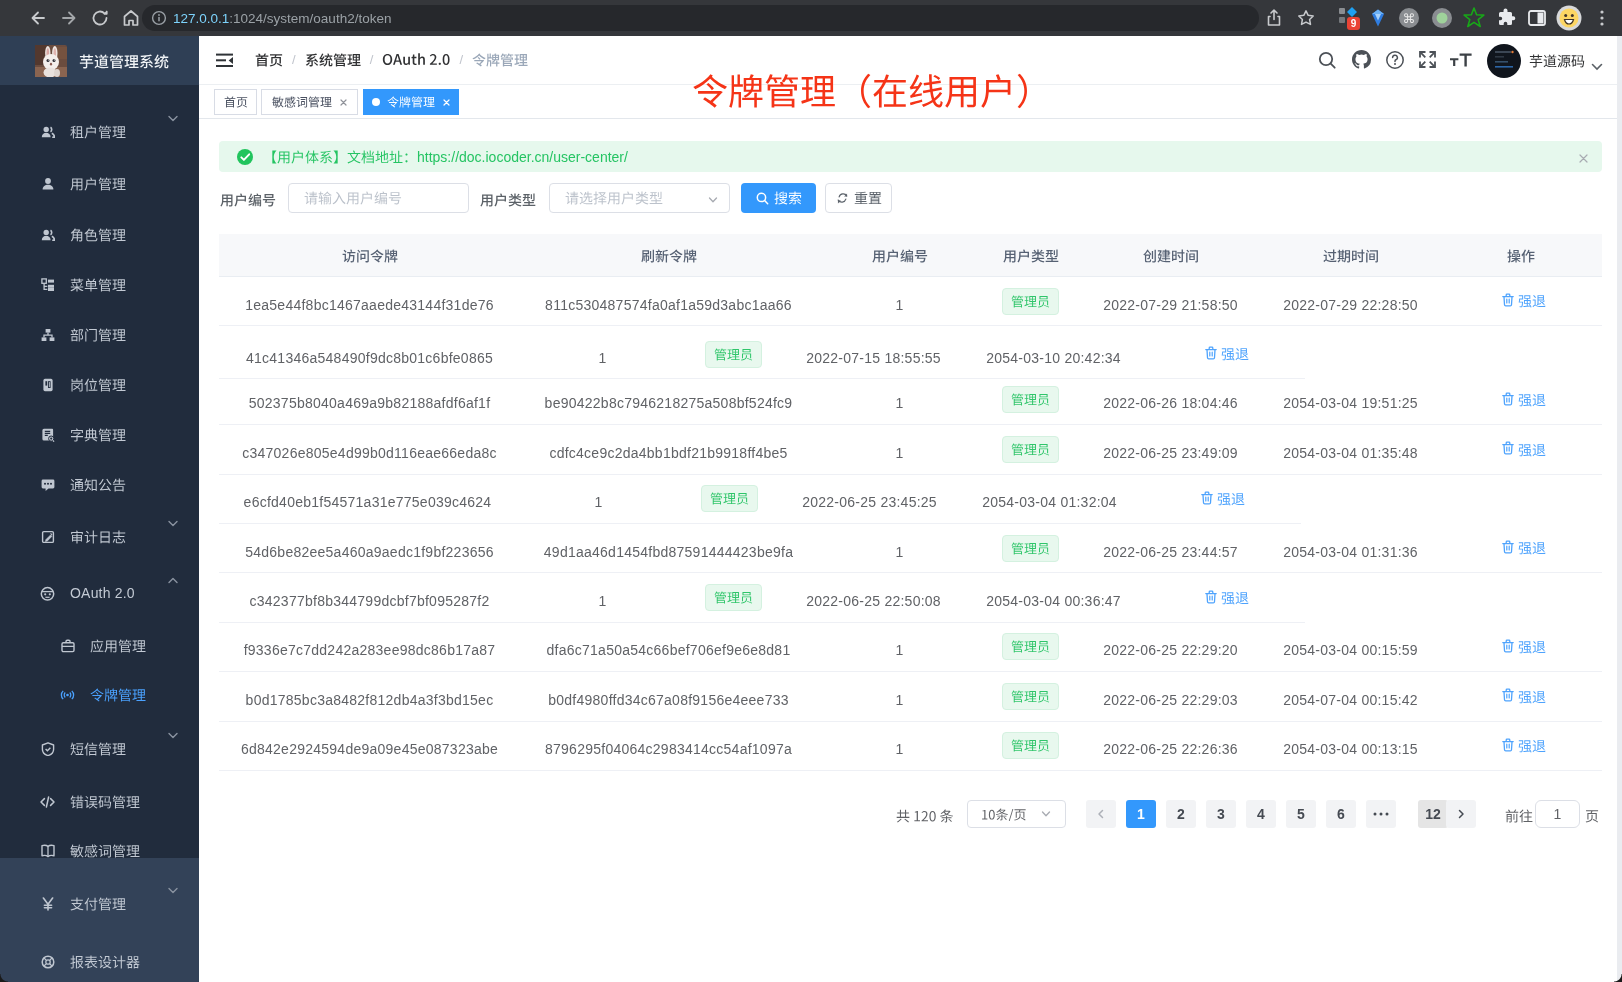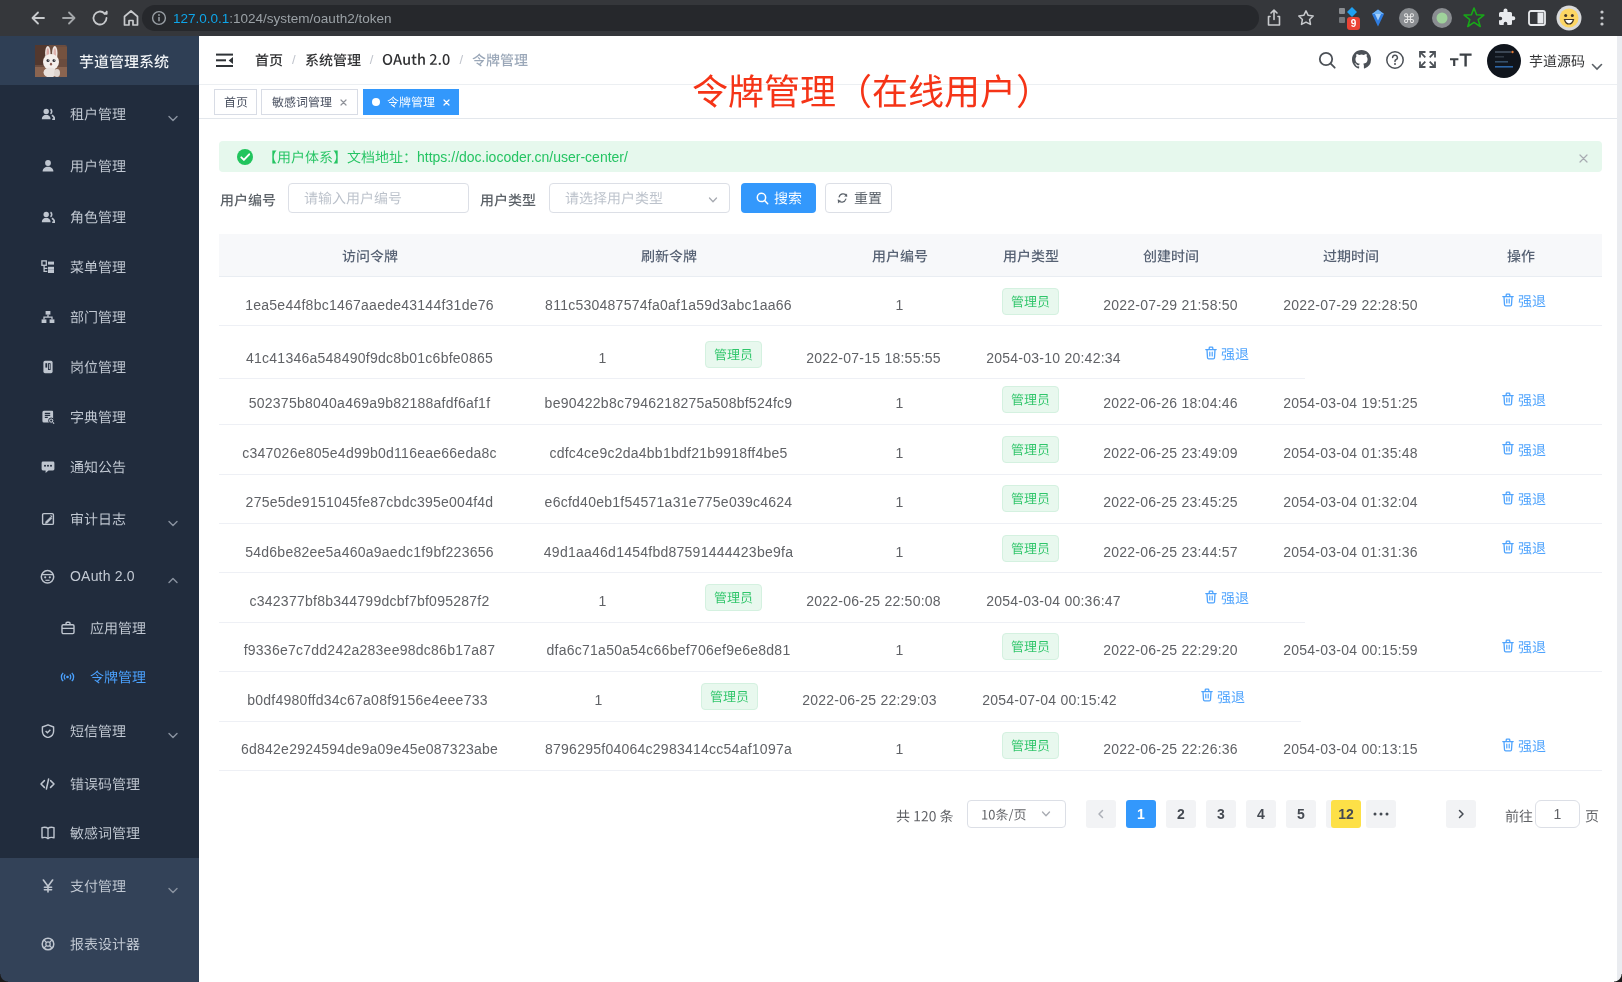--- a/index.html
+++ b/index.html
@@ -6,21 +6,21 @@
 .abs{position:absolute}
 svg.zh{display:inline-block;vertical-align:middle;flex:none}
 
 #chrome{position:absolute;left:0;top:0;width:1622px;height:36px;background:#35373b;display:flex;align-items:center}
 #chrome .nbtn{width:20px;height:20px;margin-left:11px;flex:none}
 #urlpill{height:26px;border-radius:13px;background:#26282c;margin-left:1px;width:1117px;display:flex;align-items:center;padding-left:9px;color:#e8eaed;font-size:13.5px}
 
 #sidebar{position:absolute;left:0;top:36px;width:199px;height:946px;background:#212c3d}
 #logo{position:absolute;left:0;top:0;width:199px;height:49px;background:#2f3f55;display:flex;align-items:center}
 #sbbottom{position:absolute;left:0;top:822px;width:199px;height:124px;background:#334258}
-.mi{position:absolute;left:0;width:199px;height:50px;display:flex;align-items:center;font-size:14px}
+.mi{position:absolute;left:0;width:199px;height:50px;display:flex;align-items:flex-end;font-size:14px}
 .mic{width:15px;margin-right:15px;display:inline-flex;justify-content:center;flex:none}
 
 #navbar{position:absolute;left:199px;top:36px;width:1423px;height:49px;background:#fff;border-bottom:1px solid #eceff2}
 #tabbar{position:absolute;left:199px;top:85px;width:1423px;height:34px;background:#fff;border-bottom:1px solid #e3e7ec}
 .tab{position:absolute;top:4px;height:26px;border:1px solid #d8dce5;background:#fff;color:#495060;font-size:12px;display:flex;align-items:center;justify-content:center}
 .bc{font-size:14px;color:#303133}
 .bcs{color:#c0c4cc;margin:0 9px;font-size:13px}
 
 #content{position:absolute;left:199px;top:119px;width:1423px;height:863px;background:#fff}
 #alert{position:absolute;left:20px;top:22px;width:1383px;height:31px;background:#e6f8ed;border-radius:4px;display:flex;align-items:center}
@@ -50,21 +50,21 @@
       </svg></span>
     <span class="nbtn"><svg class="" width="20" height="20" viewBox="0 0 20 20" style="" fill="none" xmlns="http://www.w3.org/2000/svg">
         <path d="M3.5 8.5 10 3l6.5 5.5V17h-4.5v-4.5h-4V17H3.5z" stroke="#c8cacd" stroke-width="1.7" stroke-linecap="round" stroke-linejoin="round"></path>
       </svg></span>
     <div id="urlpill">
       <svg class="" width="16" height="16" viewBox="0 0 16 16" style="" fill="none" xmlns="http://www.w3.org/2000/svg">
         <circle cx="8" cy="8" r="6.4" stroke="#9aa0a6" stroke-width="1.4" stroke-linecap="round" stroke-linejoin="round"></circle>
         <path d="M8 7.4v3.4" stroke="#9aa0a6" stroke-width="1.5" stroke-linecap="round" stroke-linejoin="round"></path>
         <circle cx="8" cy="5" r=".9" fill="#9aa0a6"></circle>
       </svg>
-      <span style="margin-left:6px;color:#0ea5e9">127.0.0.1</span>
+      <span style="margin-left:6px;color:#7dd3fc">127.0.0.1</span>
       <span style="color:#9ba1a6">:1024/system/oauth2/token</span>
     </div>
     <span class="nbtn" style="margin-left:5px"><svg class="" width="20" height="20" viewBox="0 0 20 20" style="" fill="none" xmlns="http://www.w3.org/2000/svg">
         <path d="M10 2.5v9M7 5l3-2.8L13 5" stroke="#c8cacd" stroke-width="1.6" stroke-linecap="round" stroke-linejoin="round"></path>
         <path d="M6 8.5H4.5V17h11V8.5H14" stroke="#c8cacd" stroke-width="1.6" stroke-linecap="round" stroke-linejoin="round"></path>
       </svg></span>
     <span class="nbtn" style="margin-left:12px"><svg class="" width="20" height="20" viewBox="0 0 20 20" style="" fill="none" xmlns="http://www.w3.org/2000/svg">
         <path d="m10 2.8 2.2 4.5 5 .7-3.6 3.5.9 4.9L10 14.1l-4.5 2.3.9-4.9L2.8 8l5-.7z" stroke="#c8cacd" stroke-width="1.5" stroke-linecap="round" stroke-linejoin="round"></path>
       </svg></span>
     <span style="margin-left:23px;flex:none;width:22px;height:26px"><svg class="" width="22" height="26" viewBox="0 0 22 26" style="" fill="none" xmlns="http://www.w3.org/2000/svg">
@@ -607,21 +607,20 @@
           <svg class="" width="14" height="14" viewBox="0 0 14 14" style="" fill="none" xmlns="http://www.w3.org/2000/svg">
             <path d="M1.8 3.6h10.4M5.2 3.3V2a.8.8 0 0 1 .8-.8h2a.8.8 0 0 1 .8.8v1.3M3 3.8l.5 8a1.2 1.2 0 0 0 1.2 1.1h4.6a1.2 1.2 0 0 0 1.2-1.1l.5-8" stroke="#4ea3fd" stroke-width="1.3" fill="none" stroke-linecap="round"></path>
             <path d="M5.8 6.2v3.8M8.2 6.2v3.8" stroke="#4ea3fd" stroke-width="1.2" stroke-linecap="round"></path>
           </svg>
           <span style="margin-left:3px"><svg class="zh " style="width:28.0px;height:14px;fill:#4ea3fd;" viewBox="0 0 2000 1000">
               <use href="#t23717"></use>
             </svg></span>
         </span></div>
     </div>
     <div class="trow" style="top:474.6px;height:49.4px">
-      <div class="cell pd" style="width:301px">275e5de9151045fe87cbdc395e004f4d</div>
       <div class="cell pd" style="width:297px">e6cfd40eb1f54571a31e775e039c4624</div>
       <div class="cell pd" style="width:165px">1</div>
       <div class="cell" style="width:97px"><span class="tag">
           <svg class="zh " style="width:39.0px;height:13px;fill:#2fc56a;" viewBox="0 0 3000 1000">
             <use href="#t37096"></use>
           </svg>
         </span></div>
       <div class="cell pd" style="width:183px">2022-06-25 23:45:25</div>
       <div class="cell pd" style="width:177px">2054-03-04 01:32:04</div>
       <div class="cell" style="width:163px"><span class="lnk" style="margin-left:6px">
@@ -690,20 +689,21 @@
           <svg class="" width="14" height="14" viewBox="0 0 14 14" style="" fill="none" xmlns="http://www.w3.org/2000/svg">
             <path d="M1.8 3.6h10.4M5.2 3.3V2a.8.8 0 0 1 .8-.8h2a.8.8 0 0 1 .8.8v1.3M3 3.8l.5 8a1.2 1.2 0 0 0 1.2 1.1h4.6a1.2 1.2 0 0 0 1.2-1.1l.5-8" stroke="#4ea3fd" stroke-width="1.3" fill="none" stroke-linecap="round"></path>
             <path d="M5.8 6.2v3.8M8.2 6.2v3.8" stroke="#4ea3fd" stroke-width="1.2" stroke-linecap="round"></path>
           </svg>
           <span style="margin-left:3px"><svg class="zh " style="width:28.0px;height:14px;fill:#4ea3fd;" viewBox="0 0 2000 1000">
               <use href="#t23717"></use>
             </svg></span>
         </span></div>
     </div>
     <div class="trow" style="top:672.2px;height:49.4px">
+      <div class="cell pd" style="width:301px">b0d1785bc3a8482f812db4a3f3bd15ec</div>
       <div class="cell pd" style="width:297px">b0df4980ffd34c67a08f9156e4eee733</div>
       <div class="cell pd" style="width:165px">1</div>
       <div class="cell" style="width:97px"><span class="tag">
           <svg class="zh " style="width:39.0px;height:13px;fill:#2fc56a;" viewBox="0 0 3000 1000">
             <use href="#t37096"></use>
           </svg>
         </span></div>
       <div class="cell pd" style="width:183px">2022-06-25 22:29:03</div>
       <div class="cell pd" style="width:177px">2054-07-04 00:15:42</div>
       <div class="cell" style="width:163px"><span class="lnk" style="margin-left:6px">
@@ -762,21 +762,21 @@
 <div class="pbox" style="left:1246px;background:#f2f3f5;color:#454a52">4</div>
 <div class="pbox" style="left:1286px;background:#f2f3f5;color:#454a52">5</div>
 <div class="pbox" style="left:1326px;background:#f2f3f5;color:#454a52">6</div>
 <div class="pbox" style="left:1366px;background:#f2f3f5;color:#454a52">
     <svg width="16" height="4" viewBox="0 0 16 4">
       <circle cx="2" cy="2" r="1.5" fill="#454a52"></circle>
       <circle cx="8" cy="2" r="1.5" fill="#454a52"></circle>
       <circle cx="14" cy="2" r="1.5" fill="#454a52"></circle>
     </svg>
   </div>
-<div class="pbox" style="left:1331px;background:#fde047;color:#454a52">12</div>
+<div class="pbox" style="left:1418px;background:#e5e5e5;color:#454a52">12</div>
 <div class="pbox" style="left:1446px;background:#f2f3f5;color:#454a52">
     <svg width="10" height="10" viewBox="0 0 10 10">
       <polyline points="3.5,1.5 7,5 3.5,8.5" stroke="#454a52" stroke-width="1.5" fill="none" stroke-linecap="round" stroke-linejoin="round"></polyline>
     </svg>
   </div>
 <span class="abs" style="left:1505px;top:807px"><svg class="zh " style="width:28.0px;height:14px;fill:#606266;" viewBox="0 0 2000 1000">
       <use href="#t68640"></use>
     </svg></span>
 <div class="abs" style="left:1535px;top:800px;width:45px;height:28px;border:1px solid #dcdfe6;border-radius:6px;display:flex;align-items:center;justify-content:center;color:#606266">1</div>
 <span class="abs" style="left:1585px;top:807px"><svg class="zh " style="width:14.0px;height:14px;fill:#606266;" viewBox="0 0 1000 1000">

